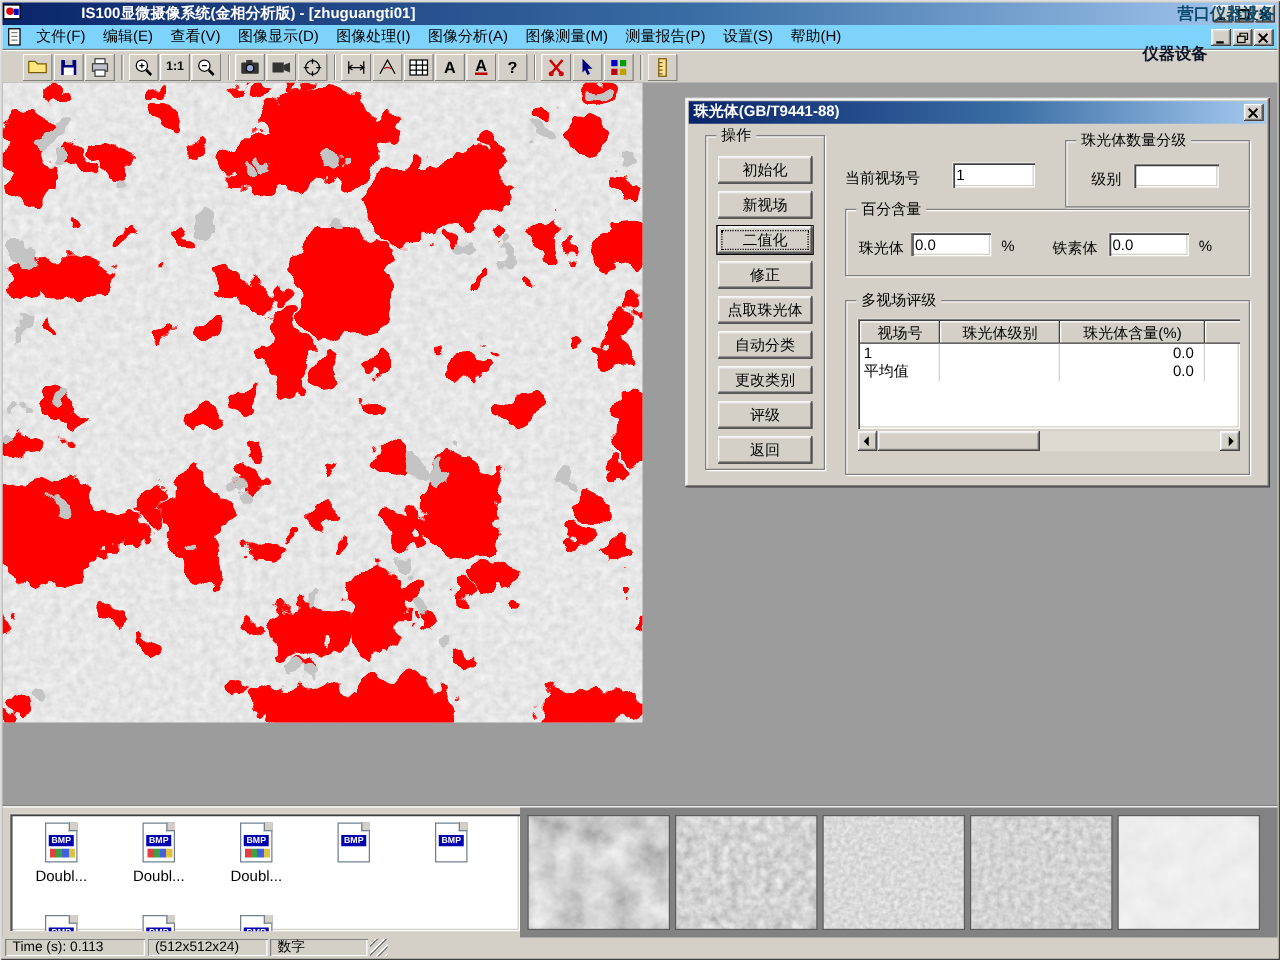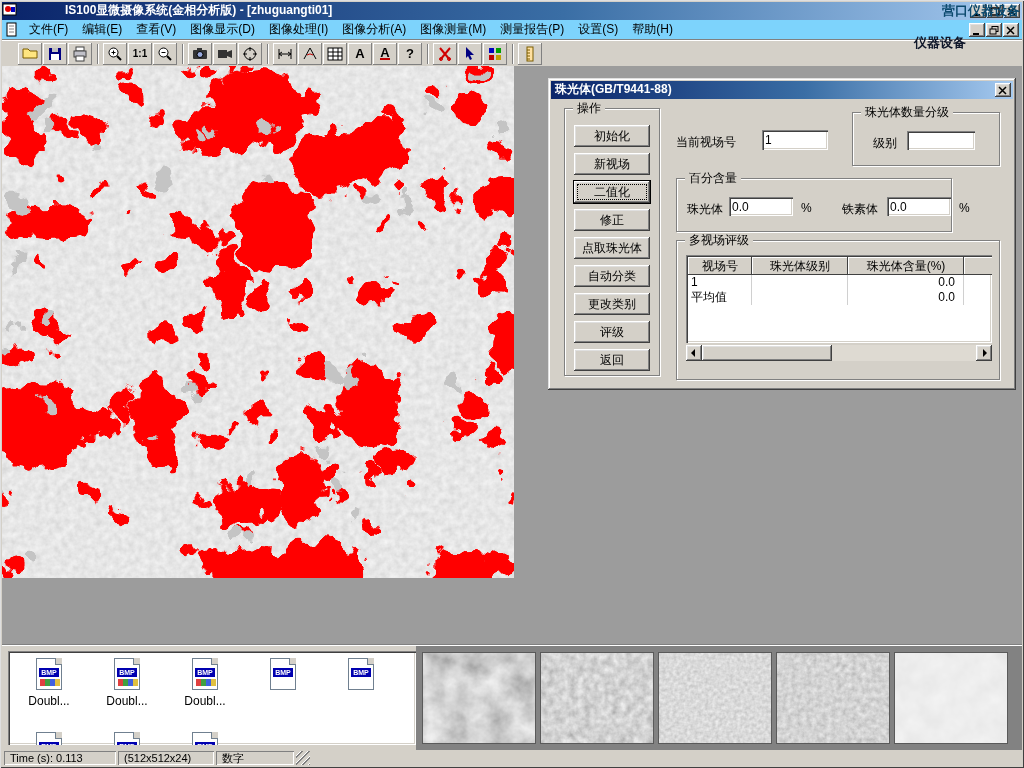--- a/index.html
+++ b/index.html
@@ -551,21 +551,21 @@
 
     <span class="fld-label" style="left:128px;top:56px">当前视场号</span>
     <input class="input95" style="left: 214px; top: 52px; width: 66px;" value="1">
 
     <div class="group" style="left:304px;top:34px;width:148px;height:54px">
       <span class="legend">珠光体数量分级</span>
       <span class="fld-label" style="left:20px;top:22px;position:absolute">级别</span>
       <input class="input95" style="left: 54px; top: 18px; width: 68px; height: 19px;" value="">
     </div>
 
-    <div class="group" style="left:128px;top:100px;width:276px;height:54px">
+    <div class="group" style="left:128px;top:89px;width:324px;height:54px">
       <span class="legend">百分含量</span>
       <span class="fld-label" style="left:10px;top:22px;position:absolute">珠光体</span>
       <input class="input95" style="left: 52px; top: 18px; width: 64px; height: 19px;" value="0.0">
       <span class="fld-label" style="left:124px;top:22px;position:absolute">%</span>
       <span class="fld-label" style="left:165px;top:22px;position:absolute">铁素体</span>
       <input class="input95" style="left: 210px; top: 18px; width: 64px; height: 19px;" value="0.0">
       <span class="fld-label" style="left:282px;top:22px;position:absolute">%</span>
     </div>
 
     <div class="group" style="left:128px;top:162px;width:324px;height:140px">

